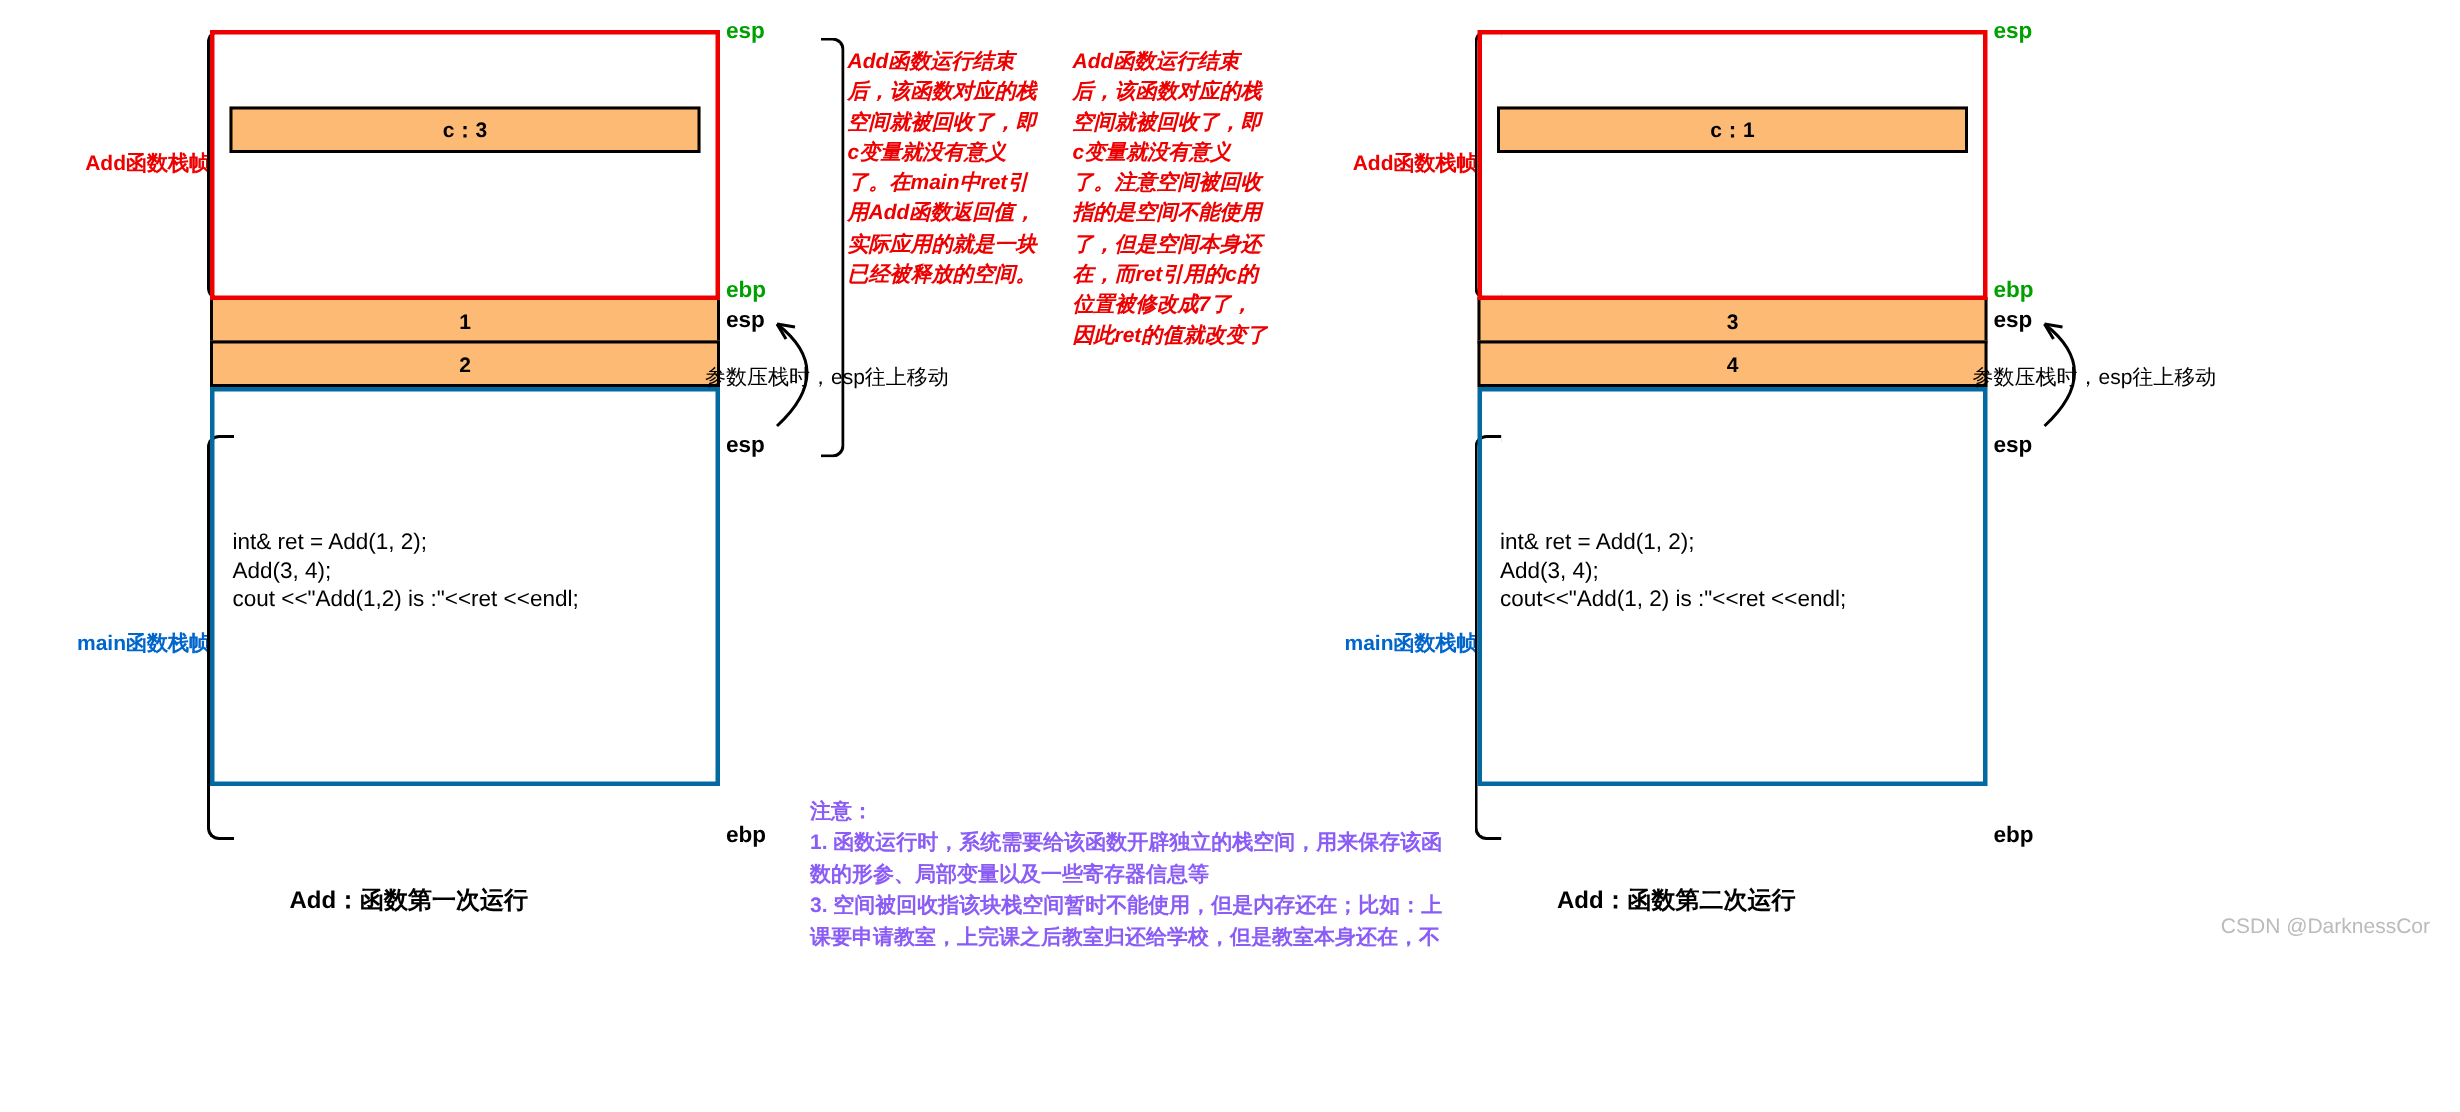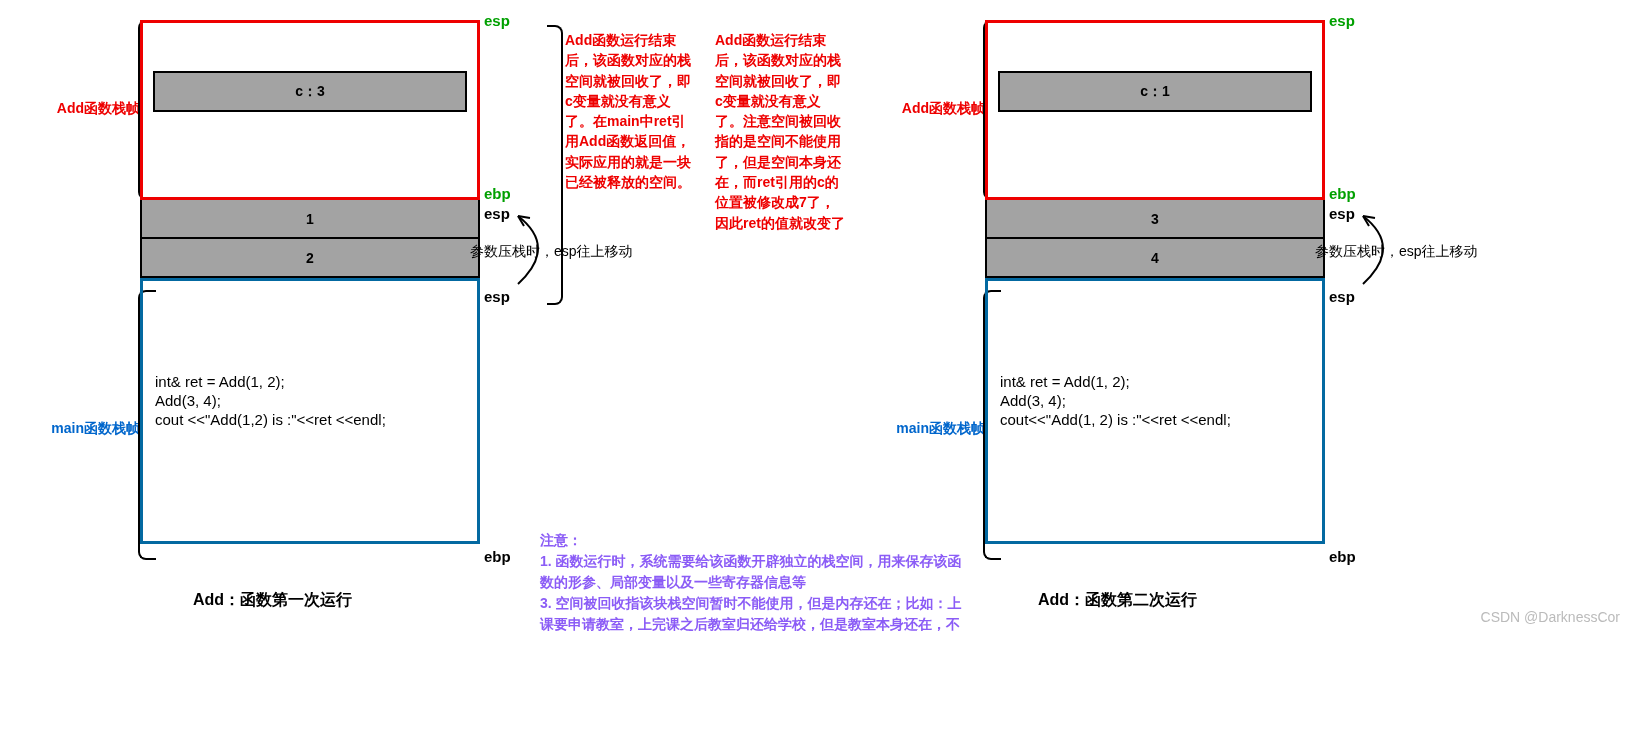--- a/index.html
+++ b/index.html
@@ -53,27 +53,27 @@
     border-bottom-left-radius: 8px;
   }
   .brace-add { top: 0; height: 180px; }
   .brace-main { top: 270px; height: 270px; }
   .stack-col {
     width: 340px;
     position: relative;
   }
   .box {
     border: 2.5px solid #000;
-    height: 41px;
+    height: 31px;
     display: flex;
     align-items: center;
     justify-content: center;
     font-weight: bold;
     margin-top: -2px;
-    background: #a3a3a3;
+    background: #fdba74;
     text-align: center;
   }
   .box-red { border: 3px solid #e00; height: 180px; padding-top: 45px; display:block; position: relative; }
   .box-red .inner { position:absolute; left:10px; right:10px; top:50px; }
   .box-blue { border: 3px solid #0369a1; height: 266px; display:block; padding: 90px 12px 0 12px; text-align:left; font-weight:normal; }
   .box-blue div { margin: 2px 0; font-size: 15px; }
   .ptr-col {
     width: 45px;
     position: relative;
     height: 540px;
@@ -87,20 +87,21 @@
   }
   .arrow-svg { position: absolute; }
   .mid-text {
     width: 130px;
     color: #e00;
     font-weight: bold;
     font-size: 14px;
     line-height: 1.45;
     padding-top: 10px;
     position: relative;
+    font-style: italic;
   }
   .mid-text .brace-r2 {
     position: absolute;
     left: -18px;
     top: 5px;
     width: 16px;
     height: 280px;
     border-right: 2px solid #000;
     border-top: 2px solid #000;
     border-bottom: 2px solid #000;

